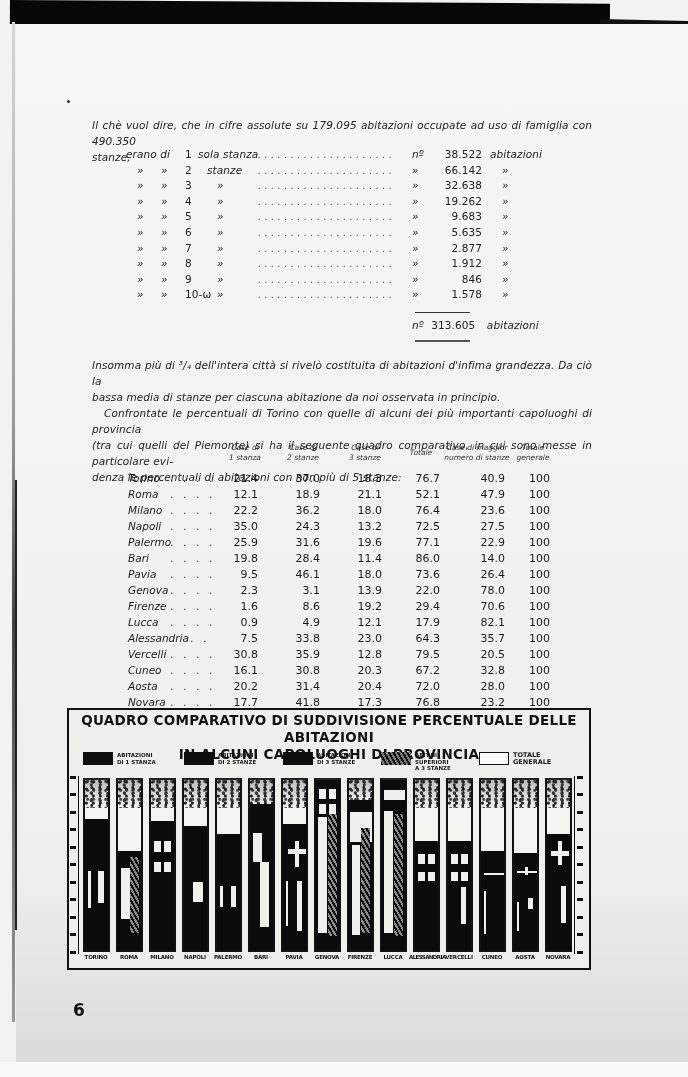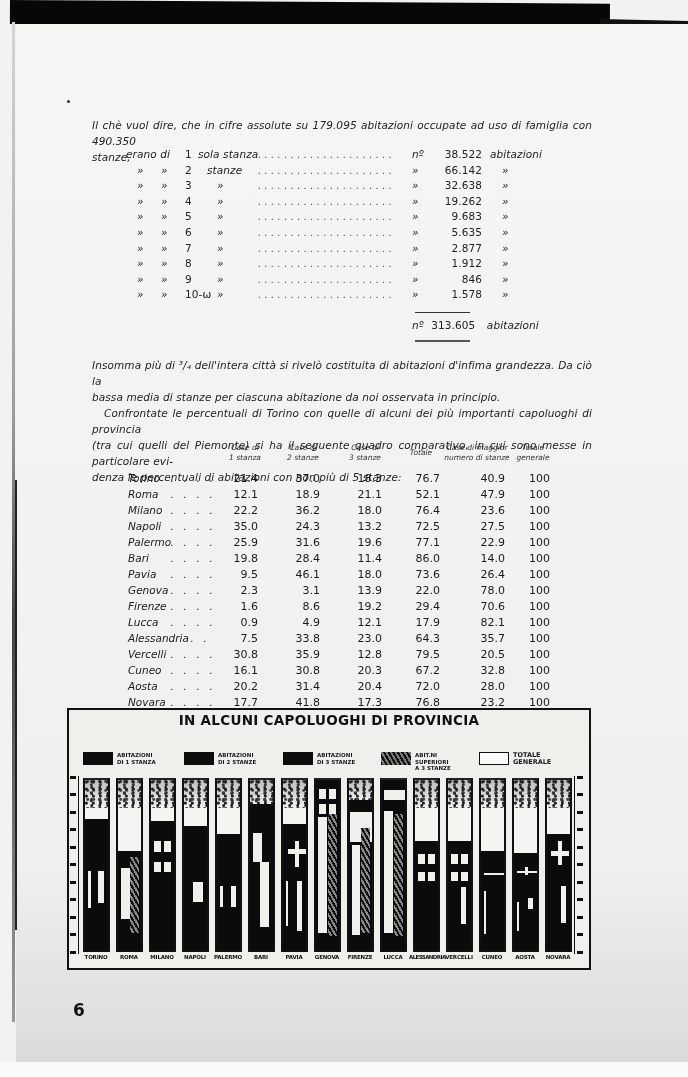--- a/index.html
+++ b/index.html
@@ -372,20 +372,21 @@
     <span class="v v2">41.8</span>
     <span class="v v3">17.3</span>
     <span class="v vt">76.8</span>
     <span class="v vm">23.2</span>
     <span class="v vg">100</span>
   </div>
 </div>
 
 <div class="chart">
   <div class="chart-title">
+    <div>QUADRO COMPARATIVO DI SUDDIVISIONE PERCENTUALE DELLE ABITAZIONI</div>
     <div>IN ALCUNI CAPOLUOGHI DI PROVINCIA</div>
   </div>
 
   <div class="legend" style="left:14px">
     <div class="lg-swatch"></div>
     <div class="lg-label">
         <div>ABITAZIONI</div>
         <div>DI 1 STANZA</div>
       </div>
   </div>

